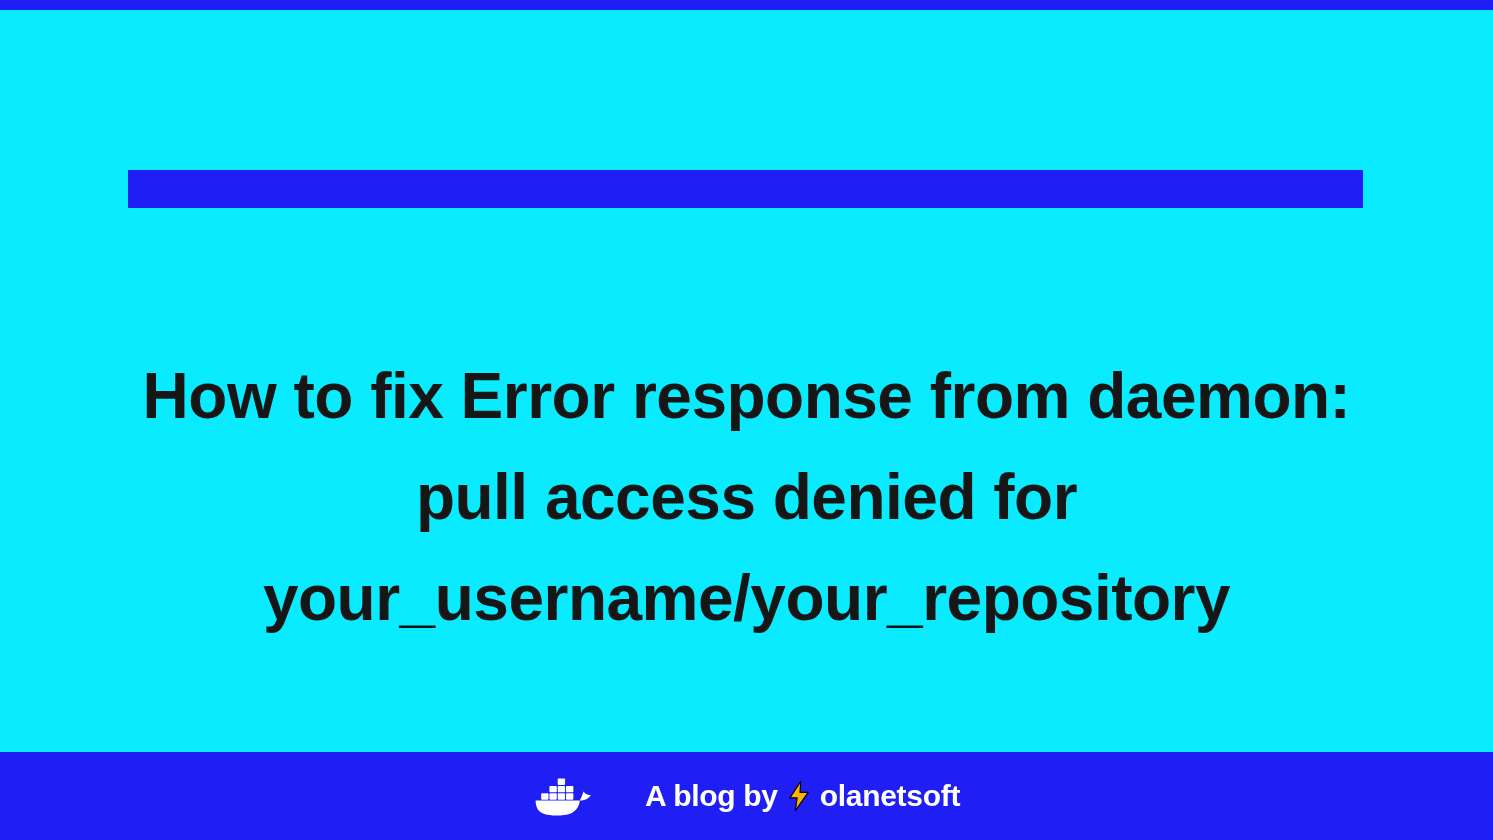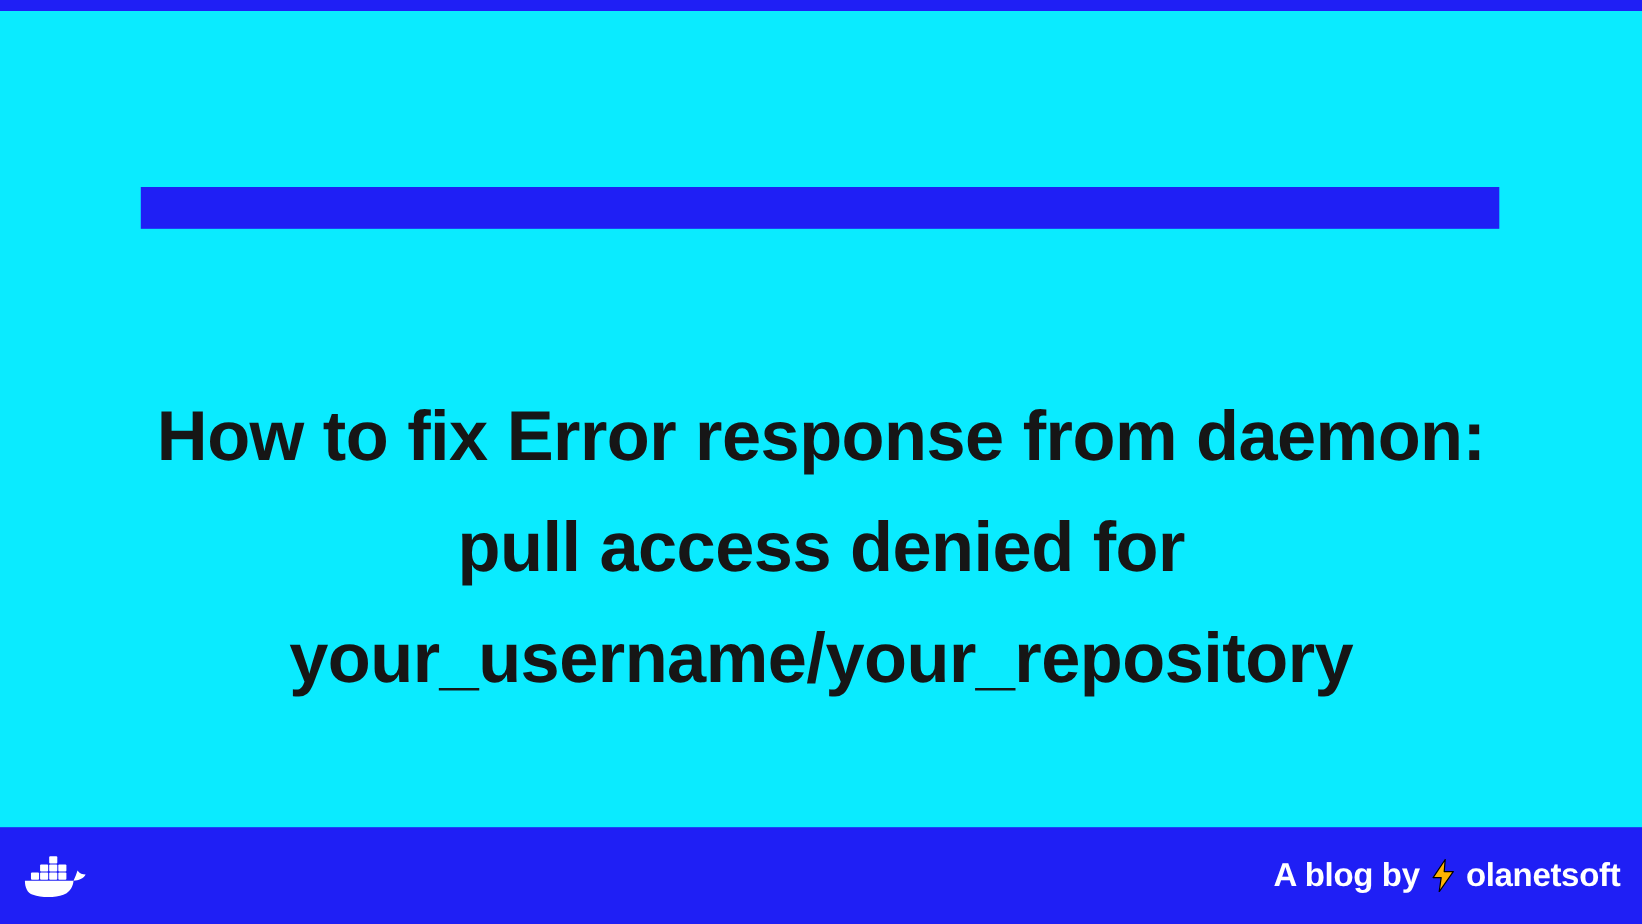--- a/index.html
+++ b/index.html
@@ -51,21 +51,21 @@
     letter-spacing: -0.5px;
   }
   .footer {
     position: absolute;
     left: 0; right: 0;
     bottom: 0;
     height: 88px;
     background: #1f1ff5;
     display: flex;
     align-items: center;
-    justify-content: space-between;
+    justify-content: center;
     padding: 0 20px 0 20px;
     gap: 46px;
   }
   .docker-icon {
     width: 66px;
     height: 46px;
     position: relative;
   }
   .byline {
     color: #ffffff;

